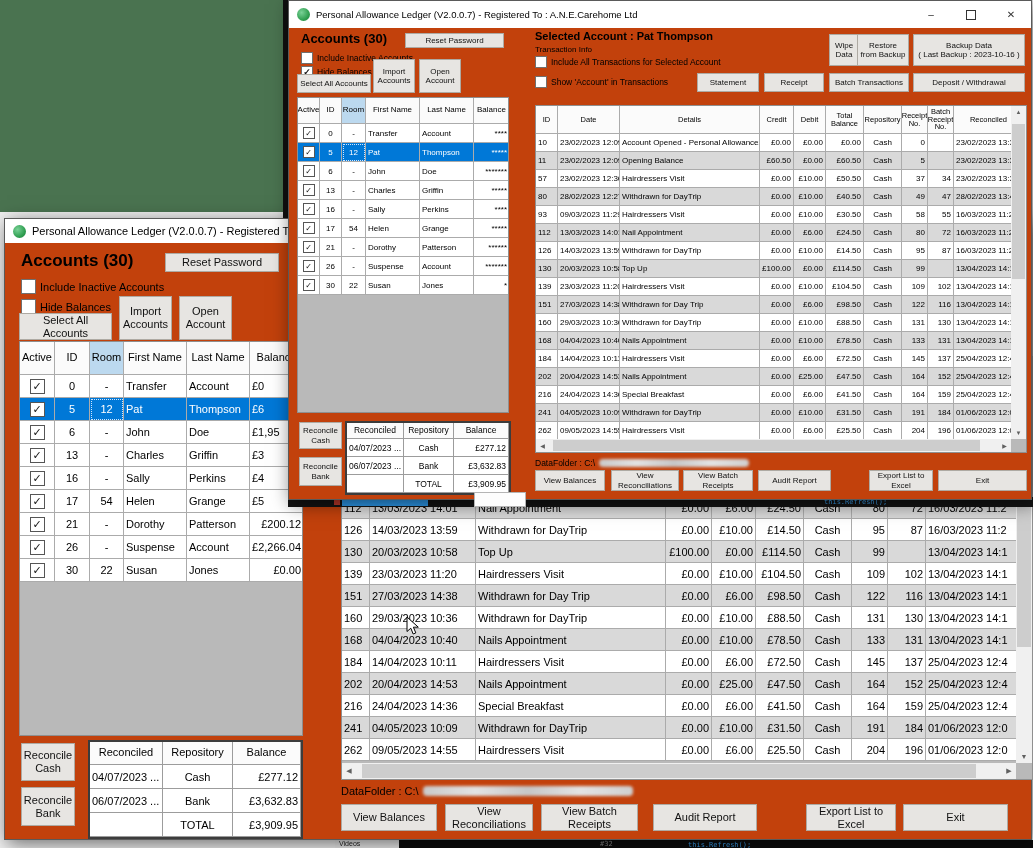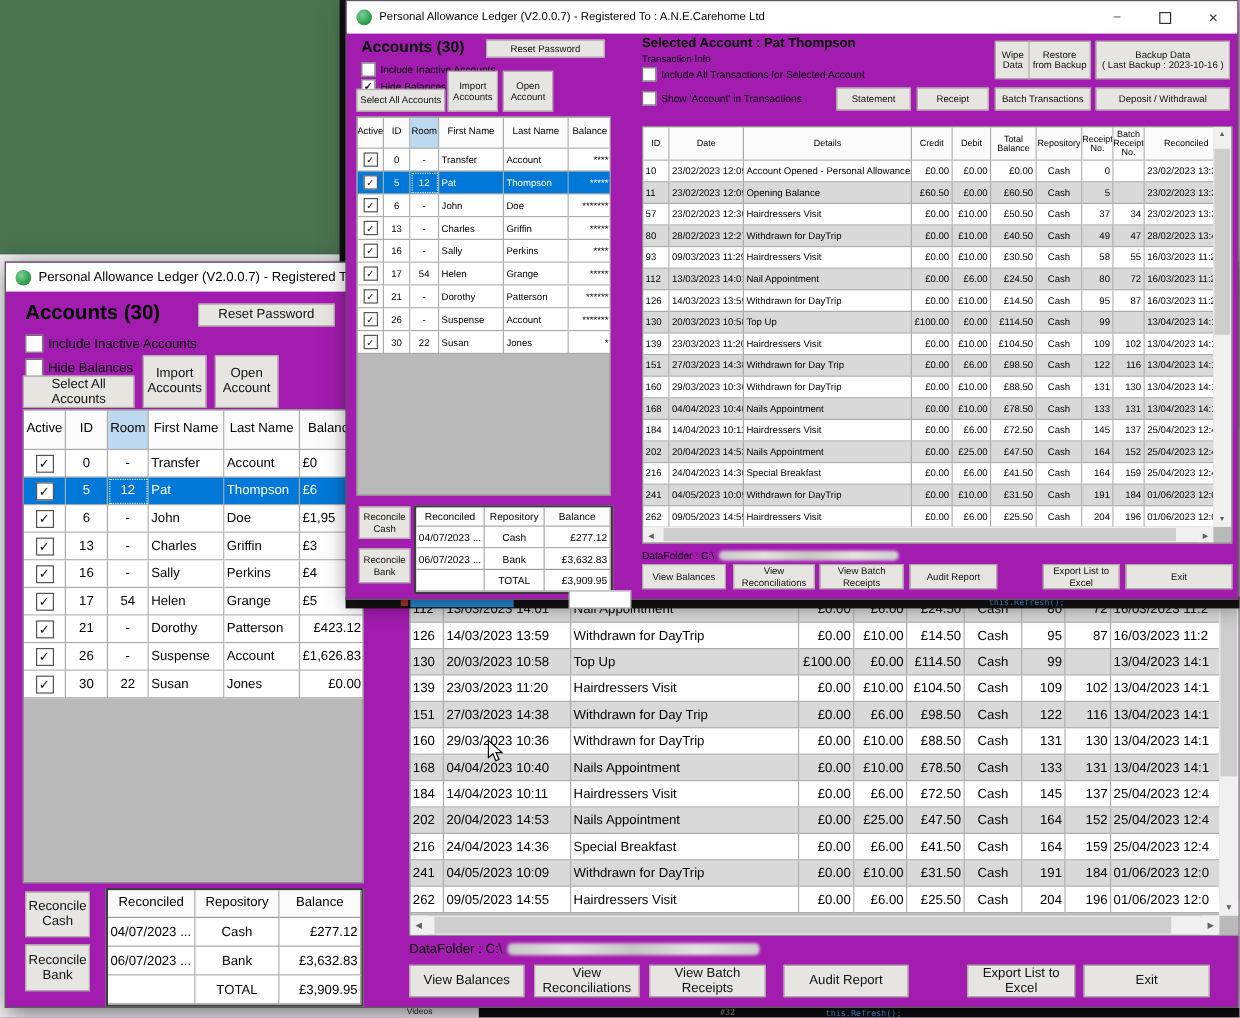--- a/index.html
+++ b/index.html
@@ -14,21 +14,21 @@
   .ms-blue{position:absolute;left:54px;top:2px;width:86px;height:7px;background:#2d9cf0}
   .ms-code{position:absolute;left:536px;top:1px;color:#3aa0f0;font:7px "DejaVu Sans Mono",monospace;white-space:nowrap}
   .ms-white{position:absolute;left:474px;top:492px;width:50px;height:13px;background:#fdfdfd;border:1px solid #b5b5b5;z-index:35}
   .botstrip{position:absolute;left:0;top:840px;width:1033px;height:8px;z-index:5;background:#f0f0f0}
   .bs-videos{position:absolute;left:335px;top:0;width:60px;height:8px;background:#ededed;color:#222;font-size:7px;line-height:7px;padding-left:4px;overflow:hidden}
   .bs-dark{position:absolute;left:399px;top:0;left:399px;right:0;height:8px;background:#0c0c0c;color:#888;overflow:hidden;font:7px "DejaVu Sans Mono",monospace}
   .bs-num{position:absolute;left:201px;top:0;color:#8a8a8a}
   .bs-code{position:absolute;left:289px;top:1px;color:#3aa0f0;white-space:nowrap}
 
   
-  .win{position:absolute;background:#a21caf;border:1px solid #5a5a5a;box-sizing:border-box;
+  .win{position:absolute;background:#c2410c;border:1px solid #5a5a5a;box-sizing:border-box;
        box-shadow:3px 4px 18px rgba(0,0,0,.55)}
   .titlebar{position:absolute;top:0;left:0;right:0;background:#ffffff;display:flex;align-items:center;
             padding-left:8px;gap:6px;box-sizing:border-box}
   .appicon{width:13px;height:13px;border-radius:50%;flex:none;
            background:radial-gradient(circle at 35% 35%,#79d196,#2f9e50 62%,#1d7a38)}
   .cap{margin-left:auto;display:flex;height:100%}
   .capbtn{width:40px;display:flex;align-items:center;justify-content:center;font-size:10px;color:#333}
   .maxbox{width:8px;height:8px;border:1px solid #333}
 
   .panel-h1{position:absolute;font-weight:bold;white-space:nowrap}
@@ -290,31 +290,31 @@
         <div class="g-cell a5 ta-l cut">£5</div>
       </div>
       <div class="g-row">
         <div class="g-cell a0 ta-c">
           <span class="gcb">✓</span>
         </div>
         <div class="g-cell a1 ta-c">21</div>
         <div class="g-cell a2 ta-c">-</div>
         <div class="g-cell a3 ta-l">Dorothy</div>
         <div class="g-cell a4 ta-l">Patterson</div>
-        <div class="g-cell a5 ta-r">£423.12</div>
+        <div class="g-cell a5 ta-r">£200.12</div>
       </div>
       <div class="g-row">
         <div class="g-cell a0 ta-c">
           <span class="gcb">✓</span>
         </div>
         <div class="g-cell a1 ta-c">26</div>
         <div class="g-cell a2 ta-c">-</div>
         <div class="g-cell a3 ta-l">Suspense</div>
         <div class="g-cell a4 ta-l">Account</div>
-        <div class="g-cell a5 ta-r">£1,626.83</div>
+        <div class="g-cell a5 ta-r">£2,266.04</div>
       </div>
       <div class="g-row">
         <div class="g-cell a0 ta-c">
           <span class="gcb">✓</span>
         </div>
         <div class="g-cell a1 ta-c">30</div>
         <div class="g-cell a2 ta-c">22</div>
         <div class="g-cell a3 ta-l">Susan</div>
         <div class="g-cell a4 ta-l">Jones</div>
         <div class="g-cell a5 ta-r">£0.00</div>

